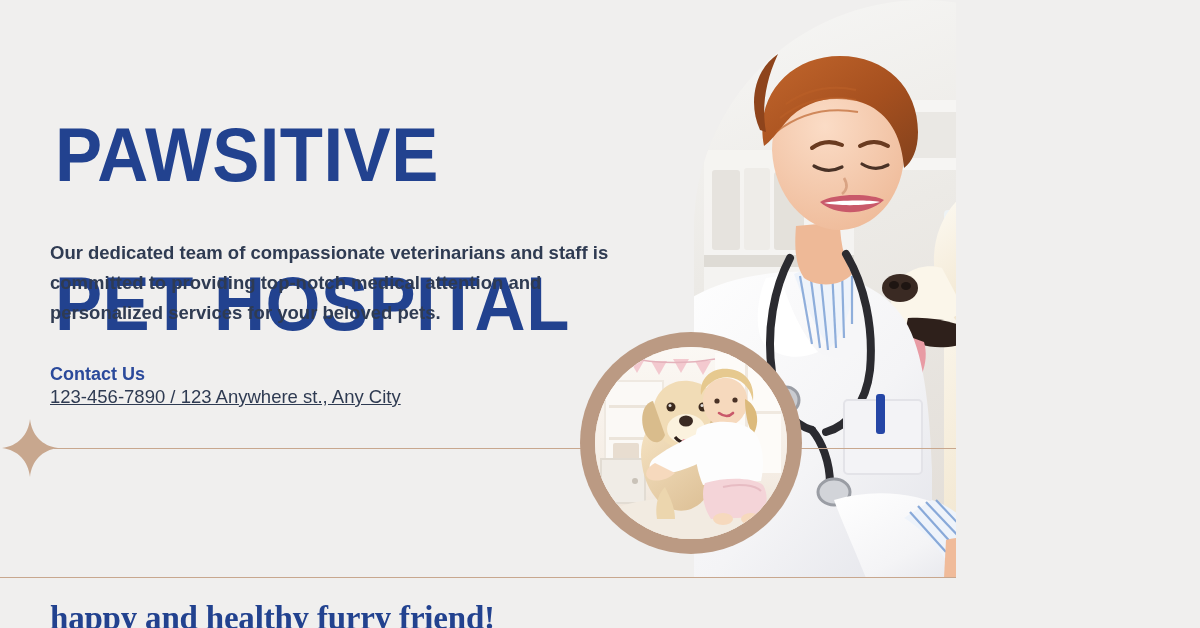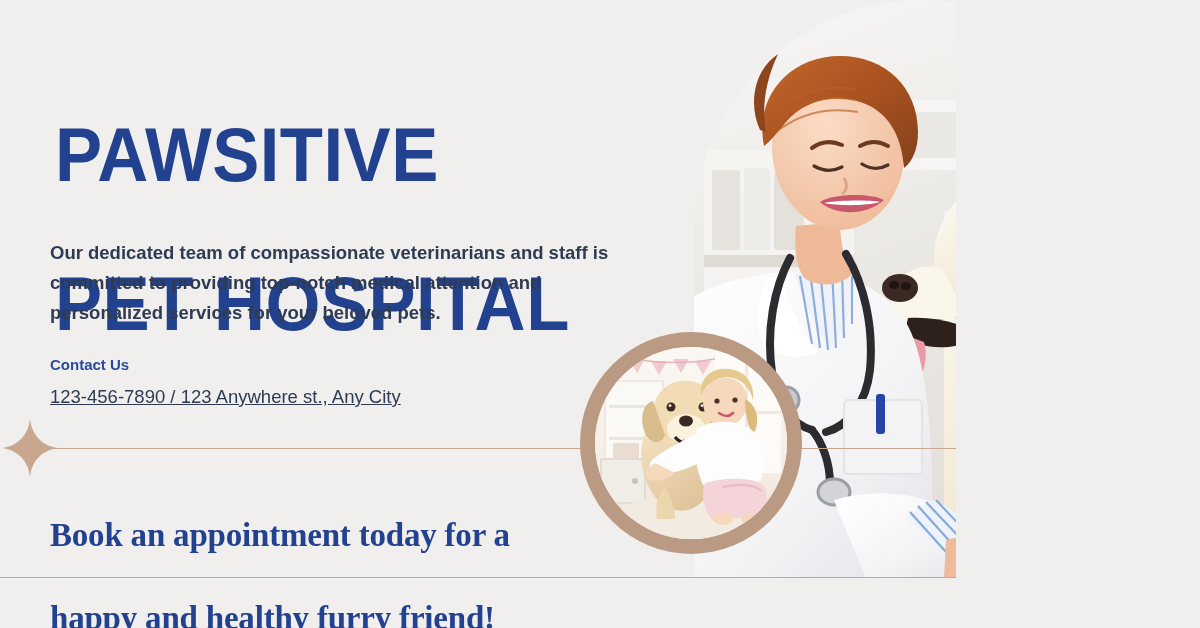--- a/index.html
+++ b/index.html
@@ -38,23 +38,23 @@
   .body-copy {
     position:absolute; left:50px; top:238px;
     width:600px;
     color:#2f3b52;
     font-size:18.5px;
     line-height:1.62;
     font-weight:700;
   }
 
   .contact-label {
-    position:absolute; left:50px; top:356px;
+    position:absolute; left:50px; top:364px;
     color:#2b4a9b;
-    font-size:15px;
+    font-size:18px;
     font-weight:700;
   }
   .contact-value {
     position:absolute; left:50px; top:386px;
     color:#2f3b52;
     font-size:18.5px;
     font-weight:400;
     text-decoration:underline;
   }
 
@@ -362,17 +362,17 @@
     <span class="l1">PAWSITIVE</span>
     <span class="l2">PET HOSPITAL</span>
   </div>
 
   <p class="body-copy">Our dedicated team of compassionate veterinarians and staff is committed to providing top-notch medical attention and personalized services for your beloved pets.</p>
 
   <div class="contact-label">Contact Us</div>
   <div class="contact-value">123-456-7890 / 123 Anywhere st., Any City</div>
 
   <div class="tagline">
-    <span class="l1">Book an appointment today for a</span><br>
+    <br>
     <span class="l2">happy and healthy furry friend!</span>
   </div>
 
 </div>
 
 </body></html>

